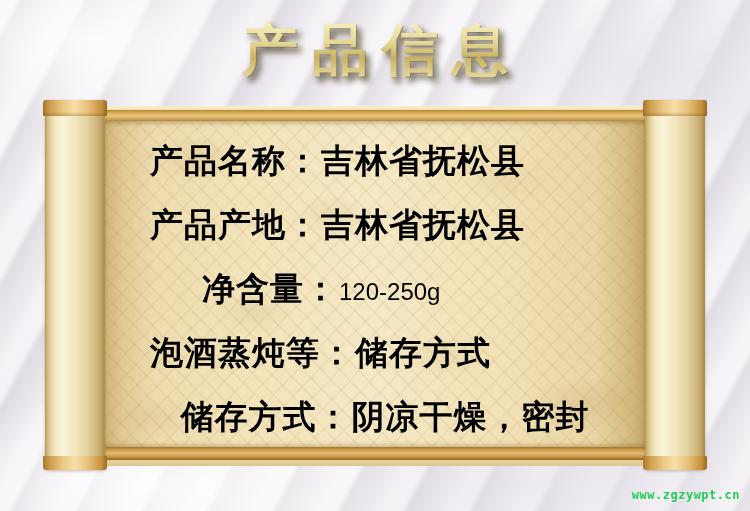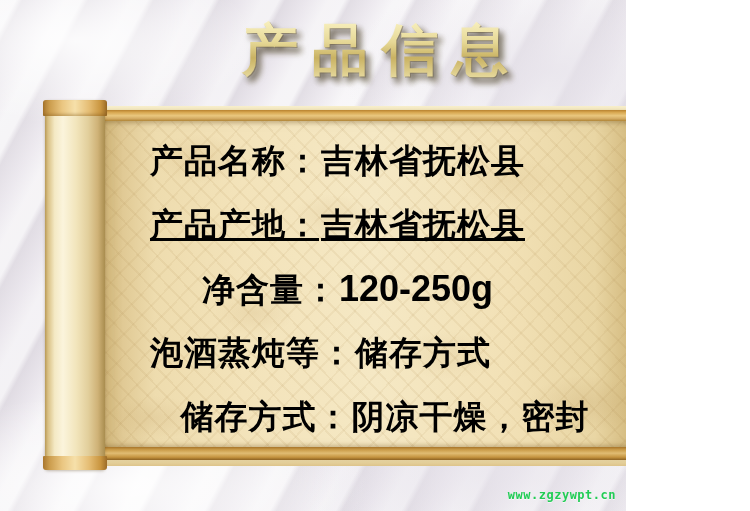--- a/index.html
+++ b/index.html
@@ -2,21 +2,21 @@
 <html><head>
 <meta charset="utf-8">
 <style>
   html,body{margin:0;padding:0;}
   body{
     width:750px;height:511px;overflow:hidden;
     font-family:"DejaVu Sans","Liberation Sans",sans-serif;
   }
 
   #stage{
-    position:relative;width:626px;height:511px;overflow:hidden;
+    position:relative;width:750px;height:511px;overflow:hidden;
     background:
       repeating-linear-gradient(118deg,
         rgba(255,255,255,.55) 0px,
         rgba(255,255,255,.55) 14px,
         rgba(219,214,222,.55) 20px,
         rgba(238,234,240,.55) 40px,
         rgba(255,255,255,.55) 58px),
       linear-gradient(125deg,#efedf1 0%,#e6e2e9 28%,#f4f2f5 50%,#e3dfe7 72%,#eeecf0 100%);
   }
   
@@ -130,27 +130,27 @@
     font-family:"DejaVu Sans","Liberation Sans",sans-serif;
     font-weight:bold;
     font-size:33px;
     line-height:36px;
     letter-spacing:0px;
   }
   .row .label{letter-spacing:1px;}
   .row .sep{letter-spacing:0px;margin-right:2px;}
   .row .value{letter-spacing:1px;}
   .row.r1{top:8px;}
-  .row.r2{top:72px;text-decoration:underline;}
+  .row.r2{top:72px;}
   .row.r3{top:136px;padding-left:52px;}
   .row.r4{top:200px;}
   .row.r5{top:264px;text-align:center;}
   .row.r3 .value{
     font-family:"Liberation Sans","DejaVu Sans",sans-serif;
-    font-weight:bold;font-size:36px;letter-spacing:0px;
+    font-weight:normal;font-size:24px;letter-spacing:0px;
   }
 
   
   #watermark{
     position:absolute;right:10px;bottom:9px;z-index:8;
     font-family:"DejaVu Sans Mono","Liberation Mono",monospace;
     font-size:12px;font-weight:bold;letter-spacing:.5px;
     color:#22cc55;
     text-shadow:0 1px 0 rgba(255,255,255,.6);
   }

